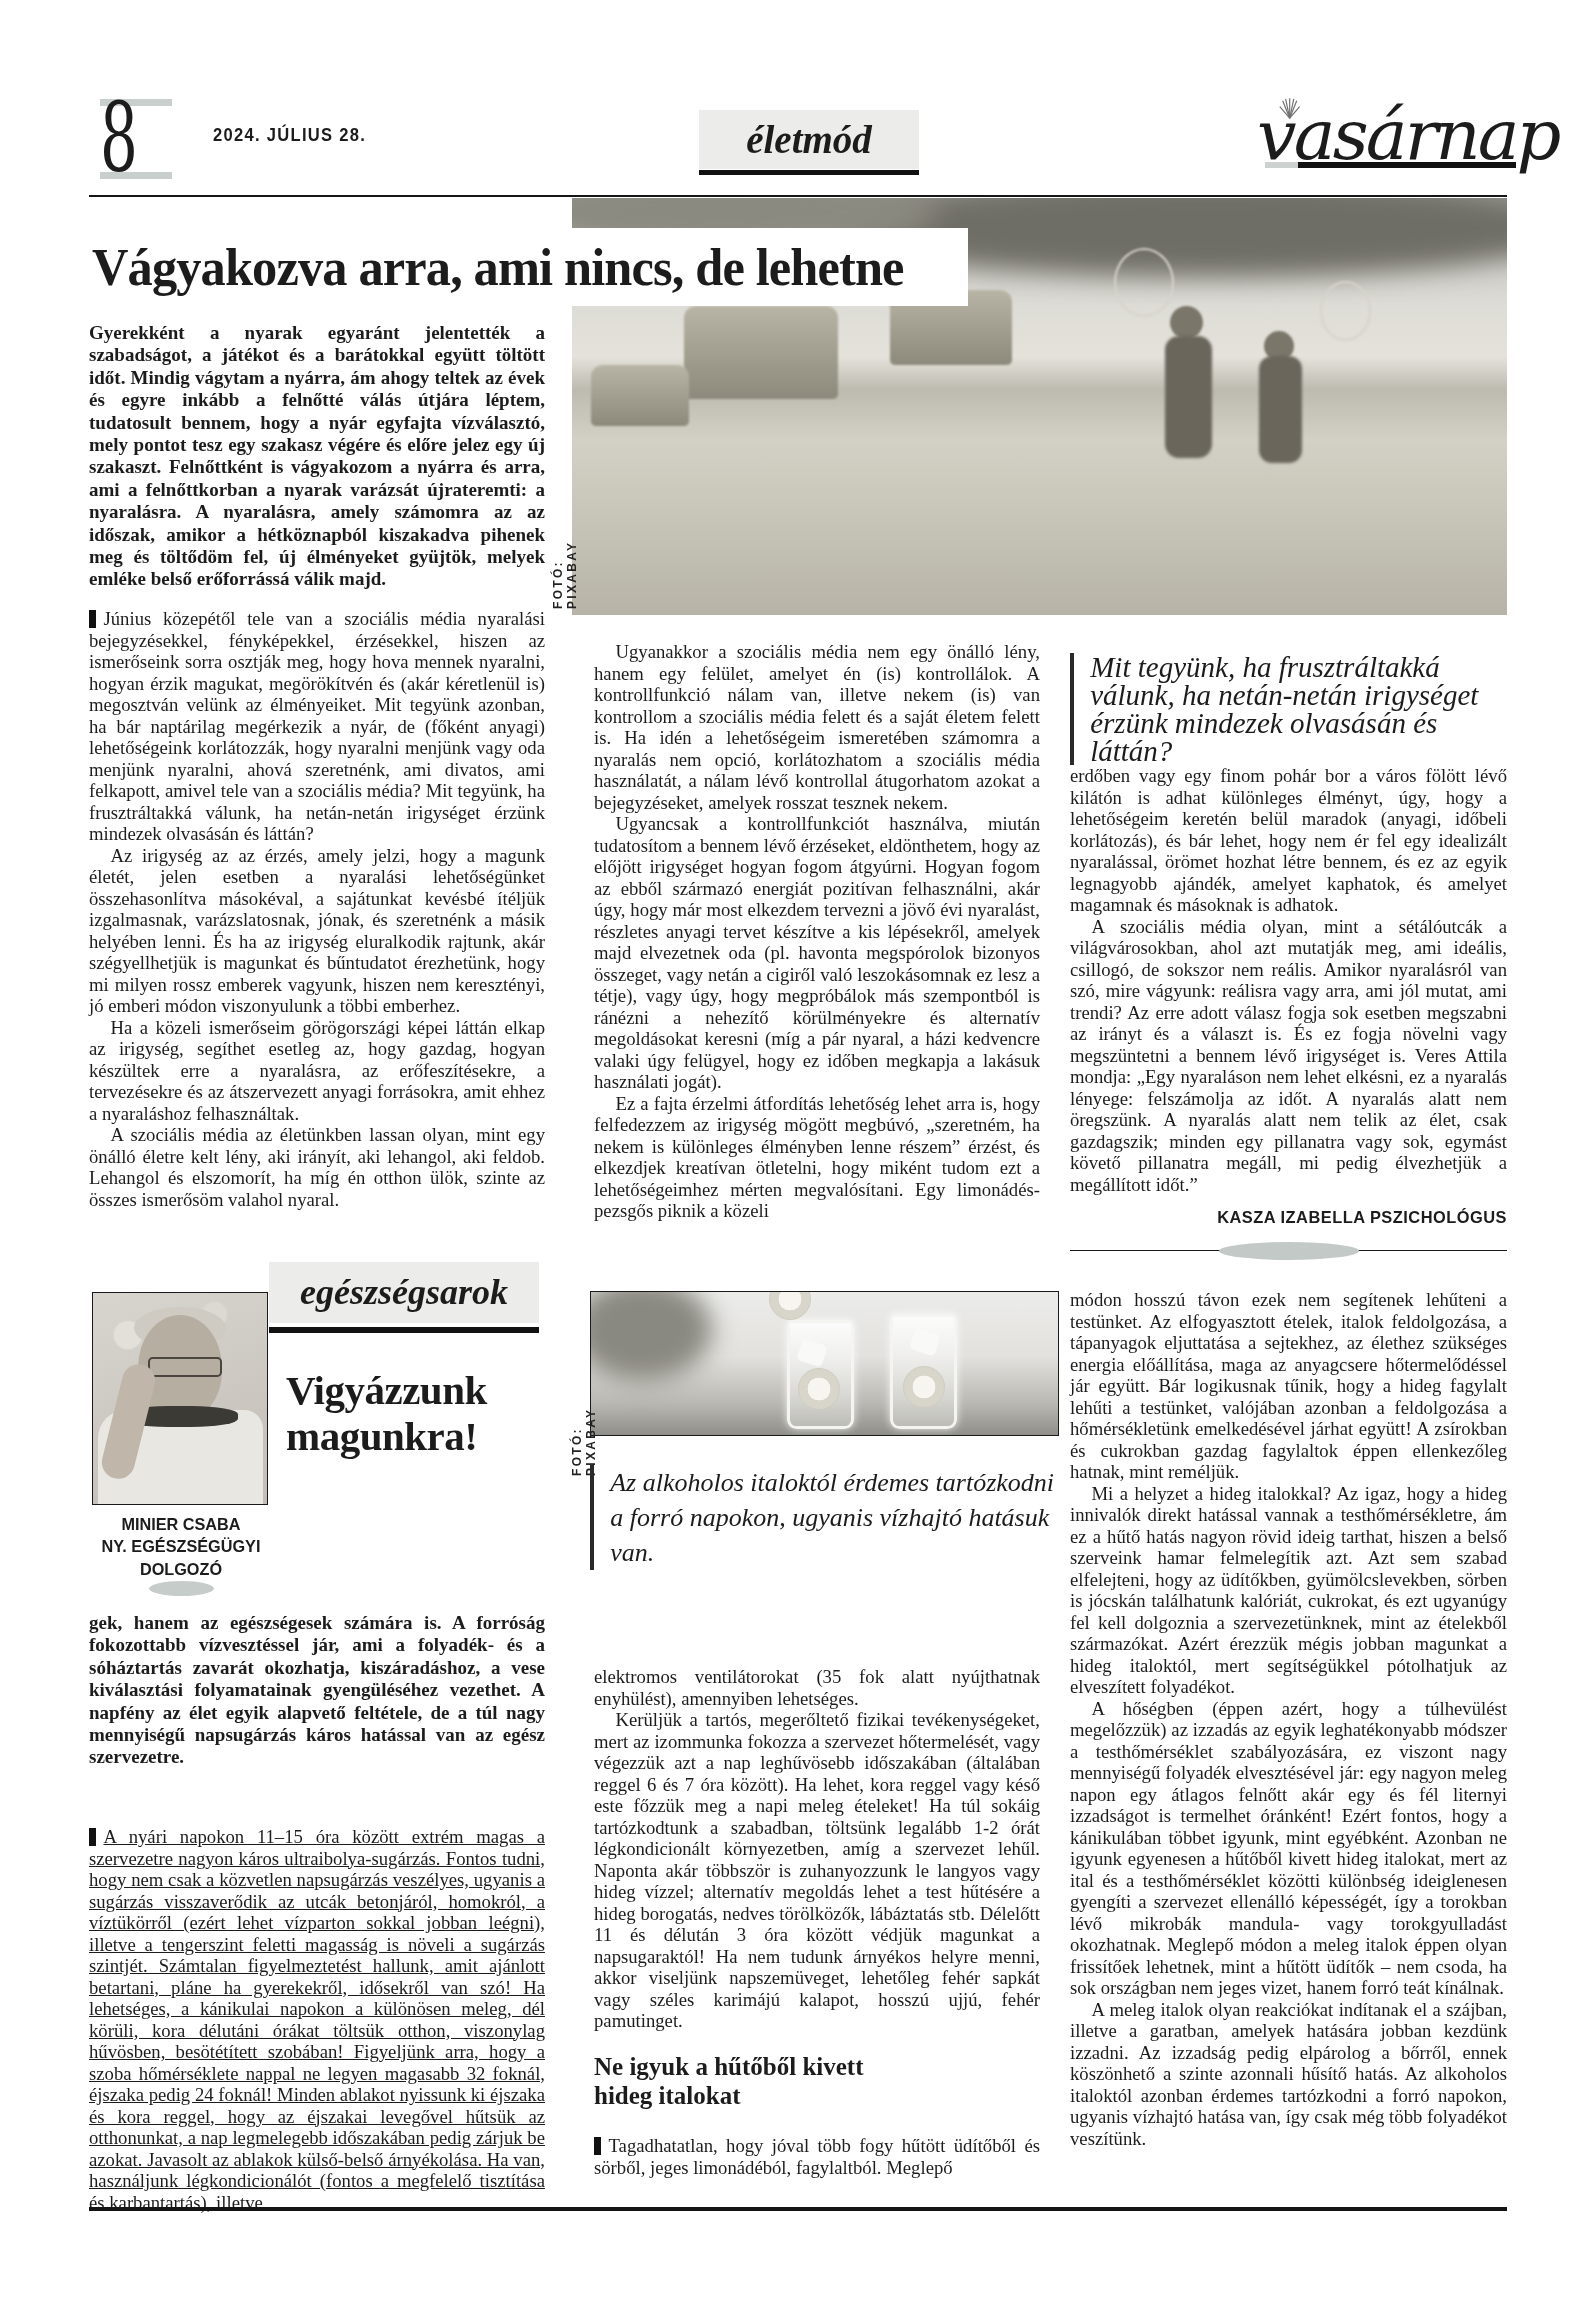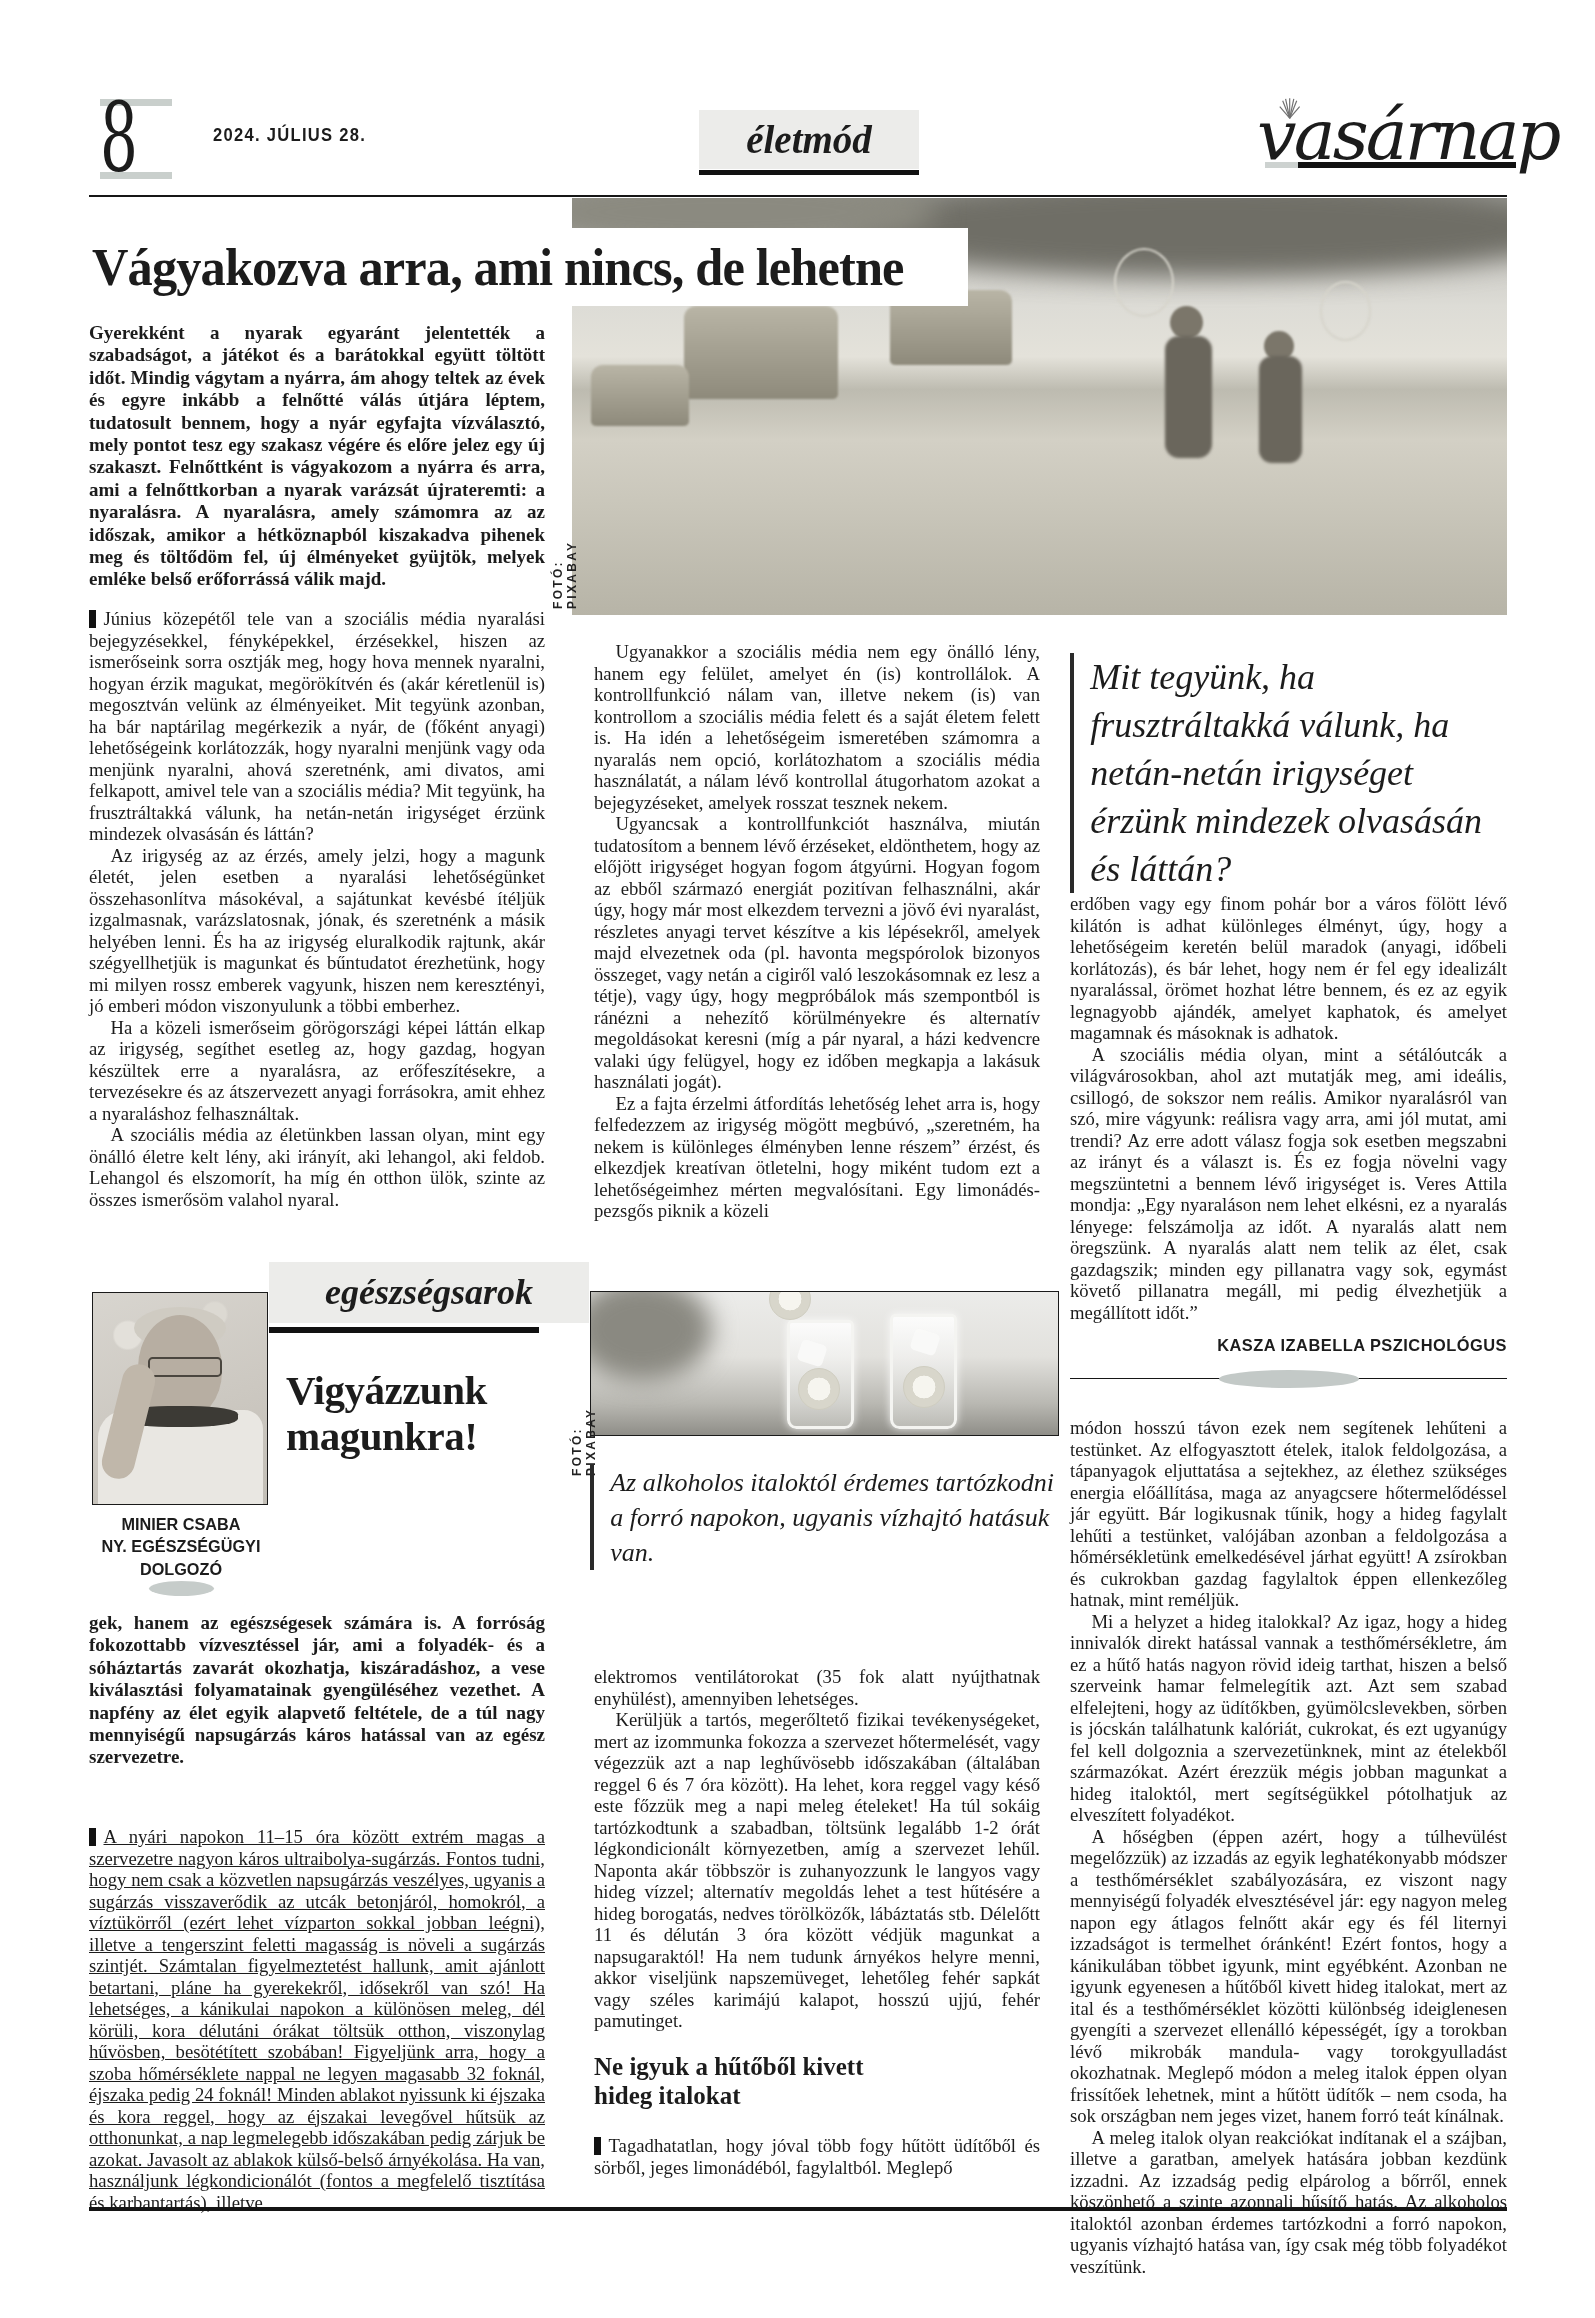--- a/index.html
+++ b/index.html
@@ -40,31 +40,31 @@
   #drink-photo-credit{left:570px;top:1392px;height:84px;}
   
   .body-col{position:absolute;text-align:justify;font-size:18.7px;line-height:21.5px;hyphens:auto;}
   .body-col p{margin:0;}
   .body-col p.indent{text-indent:21.5px;}
   .lead{font-weight:bold;font-size:19px;line-height:22.4px;}
   .bullet{display:inline-block;width:7px;height:18px;background:#111;margin-right:7.5px;vertical-align:-2.8px;}
   
   .pullquote{display:flex;}
   .pq-bar{flex:0 0 4.2px;background:#2a2a2a;margin-right:16px;}
-  .pq-text{font-style:italic;font-size:36px;line-height:48px;}
+  .pq-text{font-style:italic;font-size:29px;line-height:28px;}
   #quote2 .pq-text{font-size:26px;line-height:35px;}
   
   #col3-stack{position:absolute;left:1070px;top:653px;width:437px;}
   #byline{text-align:right;font-family:"Liberation Sans",sans-serif;font-weight:bold;font-size:17.3px;
      letter-spacing:0.5px;margin-top:12px;transform:scaleX(.95);transform-origin:right top;}
   .divider{position:relative;border-top:1.9px solid #161616;margin-top:22.4px;}
   .divider .oval{position:absolute;left:50%;top:-9.3px;transform:translateX(-50%);width:140px;height:18px;
      background:#c3c9c7;border-radius:50%;}
   
-  #kicker2-box{position:absolute;left:269px;top:1262px;width:320px;height:61px;background:#ececea;text-align:center;}
+  #kicker2-box{position:absolute;left:269px;top:1262px;width:270px;height:61px;background:#ececea;text-align:center;}
   #kicker2-box .kick-text{font-style:italic;font-weight:bold;font-size:36px;line-height:61px;}
   #kicker2-bar{position:absolute;left:269px;top:1327px;width:270px;height:5.6px;background:#111;}
   #portrait-photo{left:92px;top:1292px;width:174px;height:211px;border:1.9px solid #1a1a1a;
      background:
        radial-gradient(circle at 20% 20%,#e3e0da 0 6%,transparent 7%),
        radial-gradient(circle at 70% 10%,#dcd9d2 0 5%,transparent 6%),
        linear-gradient(160deg,#d8d5cf 0%,#ccc8c1 55%,#c2beb6 100%);}
   .p-head{position:absolute;left:45px;top:22.4px;width:84px;height:105px;background:#b7aea2;border-radius:50% 50% 46% 46%;}
   .p-hair{position:absolute;left:41px;top:14px;width:92px;height:42px;background:#cfcbc2;border-radius:50%;}
   .p-glasses{position:absolute;left:55px;top:64px;width:70px;height:16px;border:2.8px solid #4a463f;border-radius:4.7px;background:transparent;}

